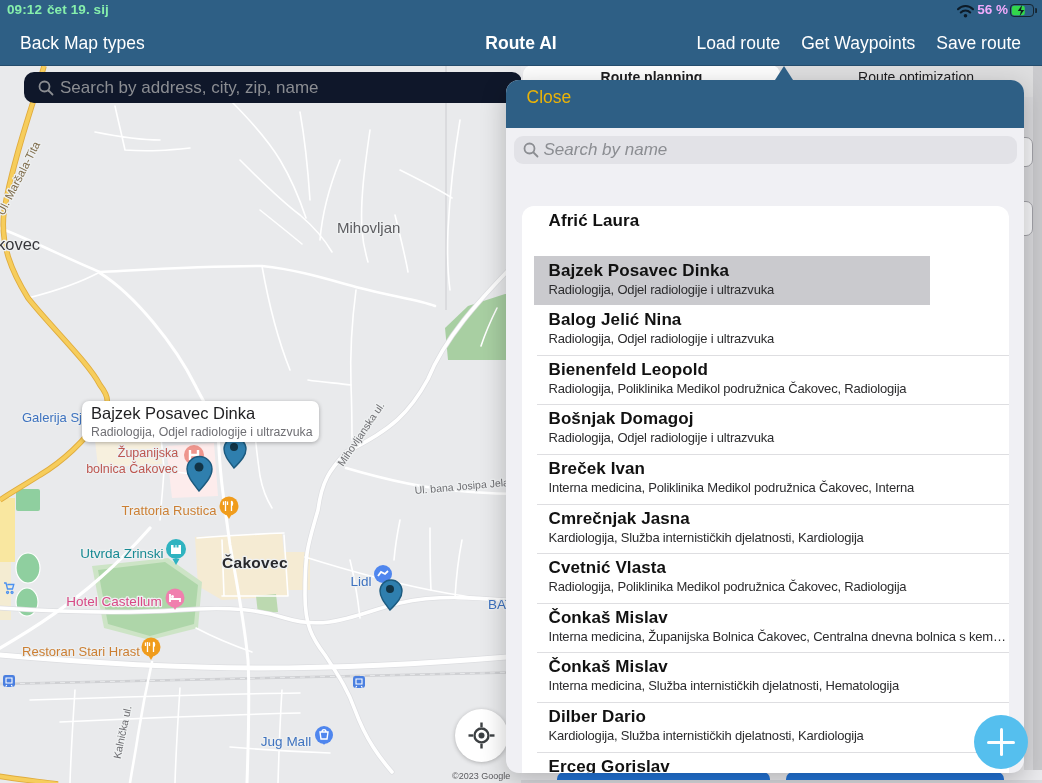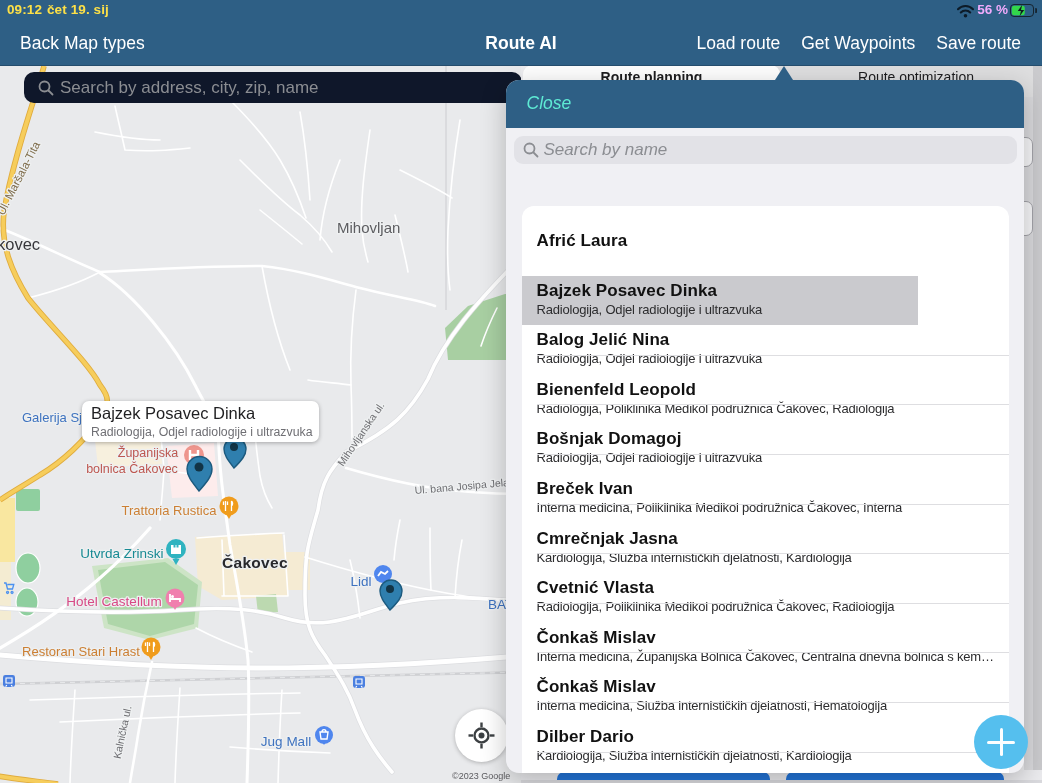--- a/index.html
+++ b/index.html
@@ -1,21 +1,21 @@
 <!DOCTYPE html>
 <html><head>
 <meta charset="utf-8">
 <style>
   * { margin:0; padding:0; box-sizing:border-box; }
   html,body { width:1042px; height:783px; overflow:hidden; font-family:"Liberation Sans", sans-serif; background:#e9eaec; }
   #stage { position:relative; width:1042px; height:783px; overflow:hidden; }
 
   
   #topbar { position:absolute; left:0; top:0; width:1042px; height:66px; background:#2e5f85; border-bottom:1px solid rgba(0,0,0,0.18); z-index:50; }
-  .status { position:absolute; top:2px; font-size:13.5px; font-weight:700; color:#fde047; letter-spacing:0.1px; }
+  .status { position:absolute; top:2px; font-size:13.5px; font-weight:700; color:#86efac; letter-spacing:0.1px; }
   .statusL1 { left:7px; }
   .statusL2 { left:47px; }
   .statusR { position:absolute; top:2px; left:0; right:0; height:20px; color:#f0abfc; font-size:13.5px; font-weight:700; }
   .navrow { position:absolute; left:0; top:22px; width:100%; height:44px; color:#fff; font-size:17.5px; }
   .navrow .l { position:absolute; left:20px; top:11px; }
   .navrow .l2 { position:absolute; left:64px; top:11px; }
   .navrow .c { position:absolute; left:0; width:100%; text-align:center; top:11px; font-weight:700; }
   .navrow .r { position:absolute; right:21px; top:11px; }
   .navrow .r span { margin-left:21px; }
 
@@ -46,26 +46,26 @@
   #seg .t2 { position:absolute; left:257px; top:4px; width:272px; text-align:center; font-size:14px; color:#1d1d1f; }
   .sidefield { position:absolute; left:485px; width:27px; height:30px; border:1.3px solid #a2a2a8; background:#f6f6f8; border-radius:7px; }
   #bstripe { position:absolute; left:0; top:706px; width:521px; height:13px; background:#ebebee; }
   #bstrip { position:absolute; left:0; top:715.5px; width:521px; height:3.5px; background:#dadade; }
   .bluebtn { position:absolute; top:708px; height:7.5px; background:#2274d8; border-radius:7px 7px 0 0; }
 
   
   #arrow { position:absolute; left:775px; top:66px; width:0; height:0; border-left:9px solid transparent; border-right:9px solid transparent; border-bottom:14px solid #2e5f85; z-index:31; }
   #pop { position:absolute; left:505.5px; top:80px; width:518px; height:693px; background:#f0f0f4; border-radius:13px; overflow:hidden; box-shadow:0 8px 26px rgba(0,0,0,0.24); z-index:30; }
   #pophead { position:absolute; left:0; top:0; width:518px; height:48px; background:#2e5f85; }
-  #pophead .close { position:absolute; left:21px; top:13px; color:#5eead4; font-size:17.5px;font-style:italic; }
+  #pophead .close { position:absolute; left:21px; top:7px; color:#eab308; font-size:17.5px; }
   #pophead .title { position:absolute; left:0; top:13px; width:100%; text-align:center; color:#fff; font-size:17.5px; font-weight:700; }
   #popsearch { position:absolute; left:8px; top:56px; width:503px; height:28px; background:#e2e2e7; border-radius:9px; }
   #popsearch .ph { position:absolute; left:30px; top:4px; font-size:17px; color:#8b8d92;font-style:italic; }
   #list { position:absolute; left:16.5px; top:126px; width:487px; height:567px; background:#fff; border-radius:12px 12px 0 0; }
-  .row { position:absolute; left:0; width:396px; height:49.6px;margin-top:20px; }
+  .row { position:absolute; left:12px; width:396px; height:49.6px; }
   .row .n { position:absolute; left:14.5px; top:5px; font-size:17px; font-weight:700; color:#111; letter-spacing:0.1px; }
   .row .s { position:absolute; left:14.5px; top:26px; font-size:13px; color:#2c2c2e; letter-spacing:-0.2px; white-space:nowrap; overflow:hidden; text-overflow:ellipsis; width:458px; }
   .row.sel { background:#cacace; }
   .sep { position:absolute; left:14.5px; width:472.5px; height:1px; background:#dedee1; }
 
   
   #plus { position:absolute; left:974px; top:715px; width:54px; height:54px; border-radius:50%; background:#55bfee; z-index:40; }
   #plus:before { content:""; position:absolute; left:13px; top:25.5px; width:28px; height:3px; background:#fdfeff; border-radius:2px; }
   #plus:after { content:""; position:absolute; left:25.5px; top:13px; width:3px; height:28px; background:#fdfeff; border-radius:2px; }
 </style>

